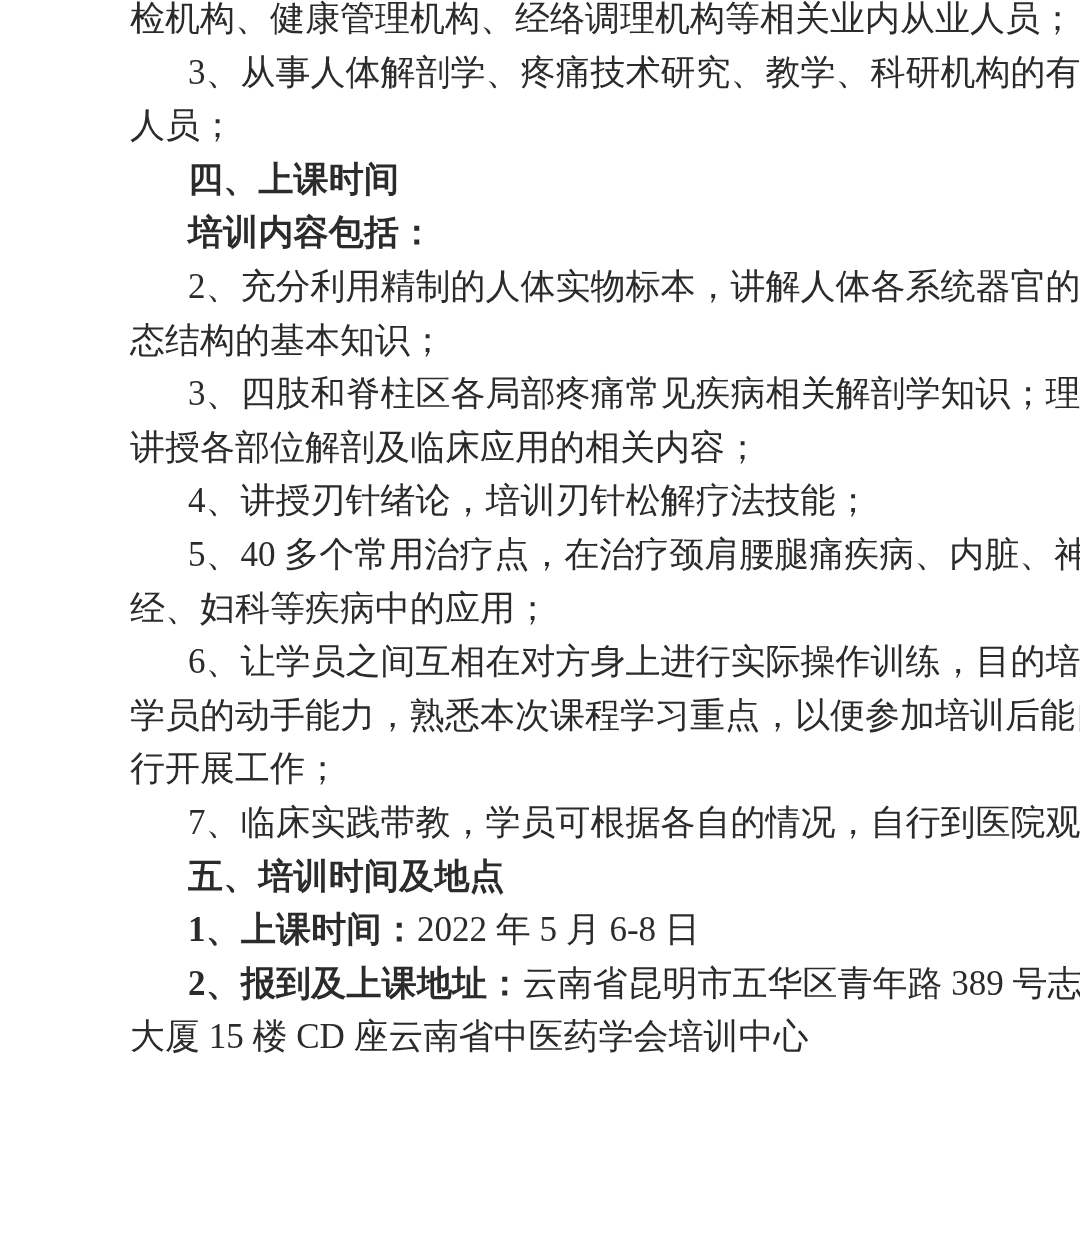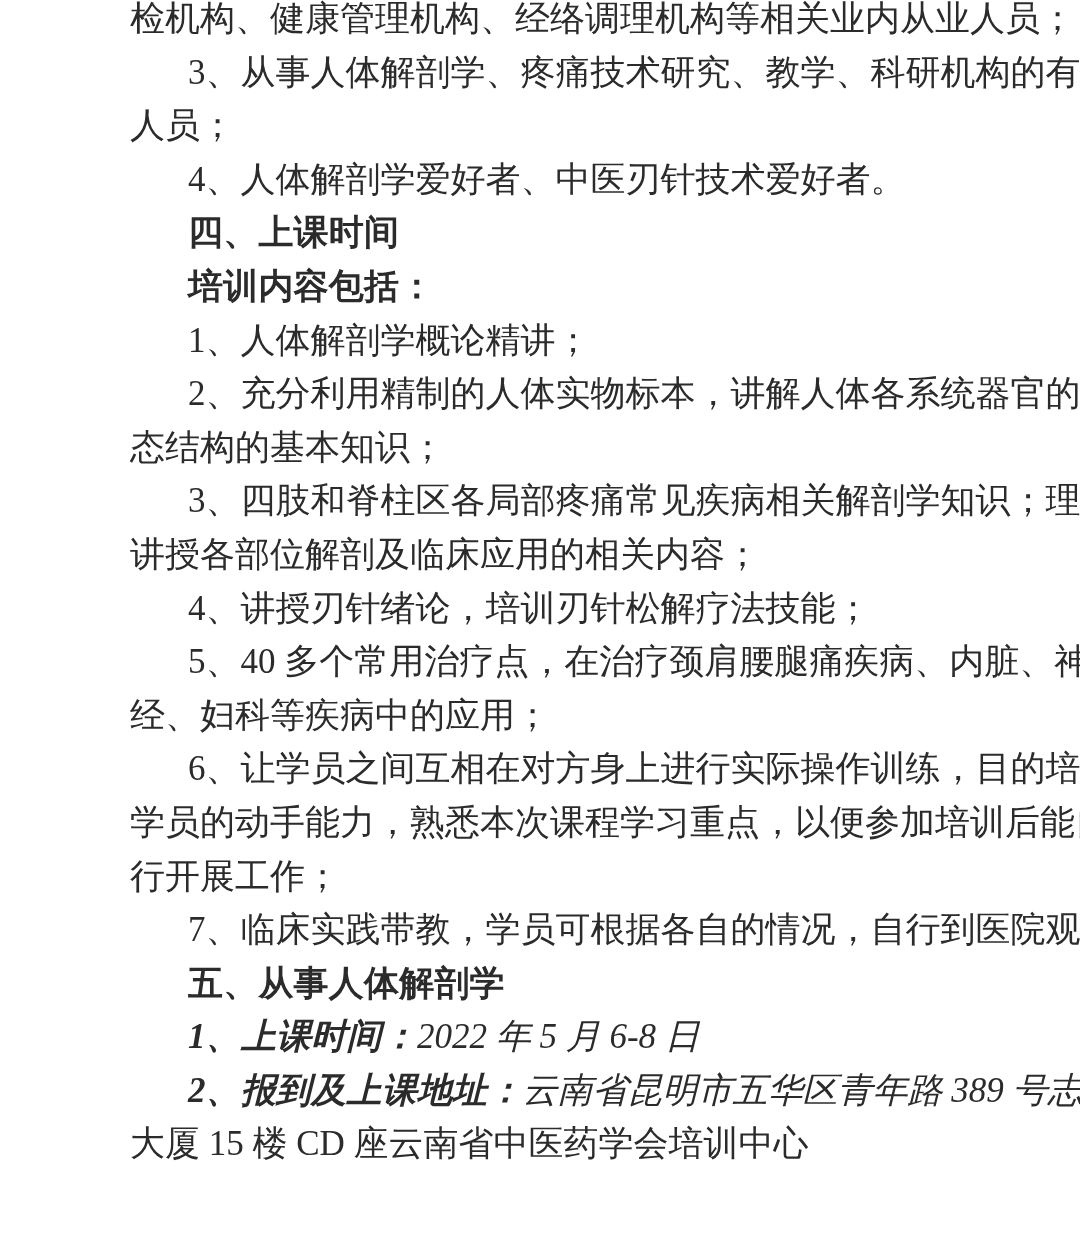--- a/index.html
+++ b/index.html
@@ -45,53 +45,50 @@
   }
 
   .line.bold,
   .seg.bold {
     font-weight: 700;
     letter-spacing: 0.2px;
   }
 
   .seg {
     display: inline;
-    font-style: italic;
   }
 
   .seg.reg {
     font-weight: 400;
   }
 
   
   .doc-body > .line:first-child {
     margin-top: -8px;
   }
 </style>
 </head>
 <body style="background: rgb(255, 255, 255); color: rgb(43, 43, 43);">
 
 <div class="page">
   <div class="doc-body">
       <div class="line">检机构、健康管理机构、经络调理机构等相关业内从业人员；</div>
       <div class="line indent">3、从事人体解剖学、疼痛技术研究、教学、科研机构的有关</div>
       <div class="line">人员；</div>
-      <div class="line indent">4、人体解剖学爱好者、中医刃针技术爱好者。</div>
       <div class="line indent bold">四、上课时间</div>
       <div class="line indent bold">培训内容包括：</div>
-      <div class="line indent">1、人体解剖学概论精讲；</div>
       <div class="line indent">2、充分利用精制的人体实物标本，讲解人体各系统器官的形</div>
       <div class="line">态结构的基本知识；</div>
       <div class="line indent">3、四肢和脊柱区各局部疼痛常见疾病相关解剖学知识；理论</div>
       <div class="line">讲授各部位解剖及临床应用的相关内容；</div>
       <div class="line indent">4、讲授刃针绪论，培训刃针松解疗法技能；</div>
       <div class="line indent">5、40 多个常用治疗点，在治疗颈肩腰腿痛疾病、内脏、神</div>
       <div class="line">经、妇科等疾病中的应用；</div>
       <div class="line indent">6、让学员之间互相在对方身上进行实际操作训练，目的培养</div>
       <div class="line">学员的动手能力，熟悉本次课程学习重点，以便参加培训后能自</div>
       <div class="line">行开展工作；</div>
       <div class="line indent">7、临床实践带教，学员可根据各自的情况，自行到医院观摩。</div>
-      <div class="line indent bold">五、从事人体解剖学</div>
+      <div class="line indent bold">五、培训时间及地点</div>
       <div class="line indent"><span class="seg bold">1、上课时间：</span><span class="seg reg">2022 年 5 月 6-8 日</span></div>
       <div class="line indent"><span class="seg bold">2、报到及上课地址：</span><span class="seg reg">云南省昆明市五华区青年路 389 号志远</span></div>
       <div class="line">大厦 15 楼 CD 座云南省中医药学会培训中心</div>
     </div>
 </div>
 
 </body></html>

